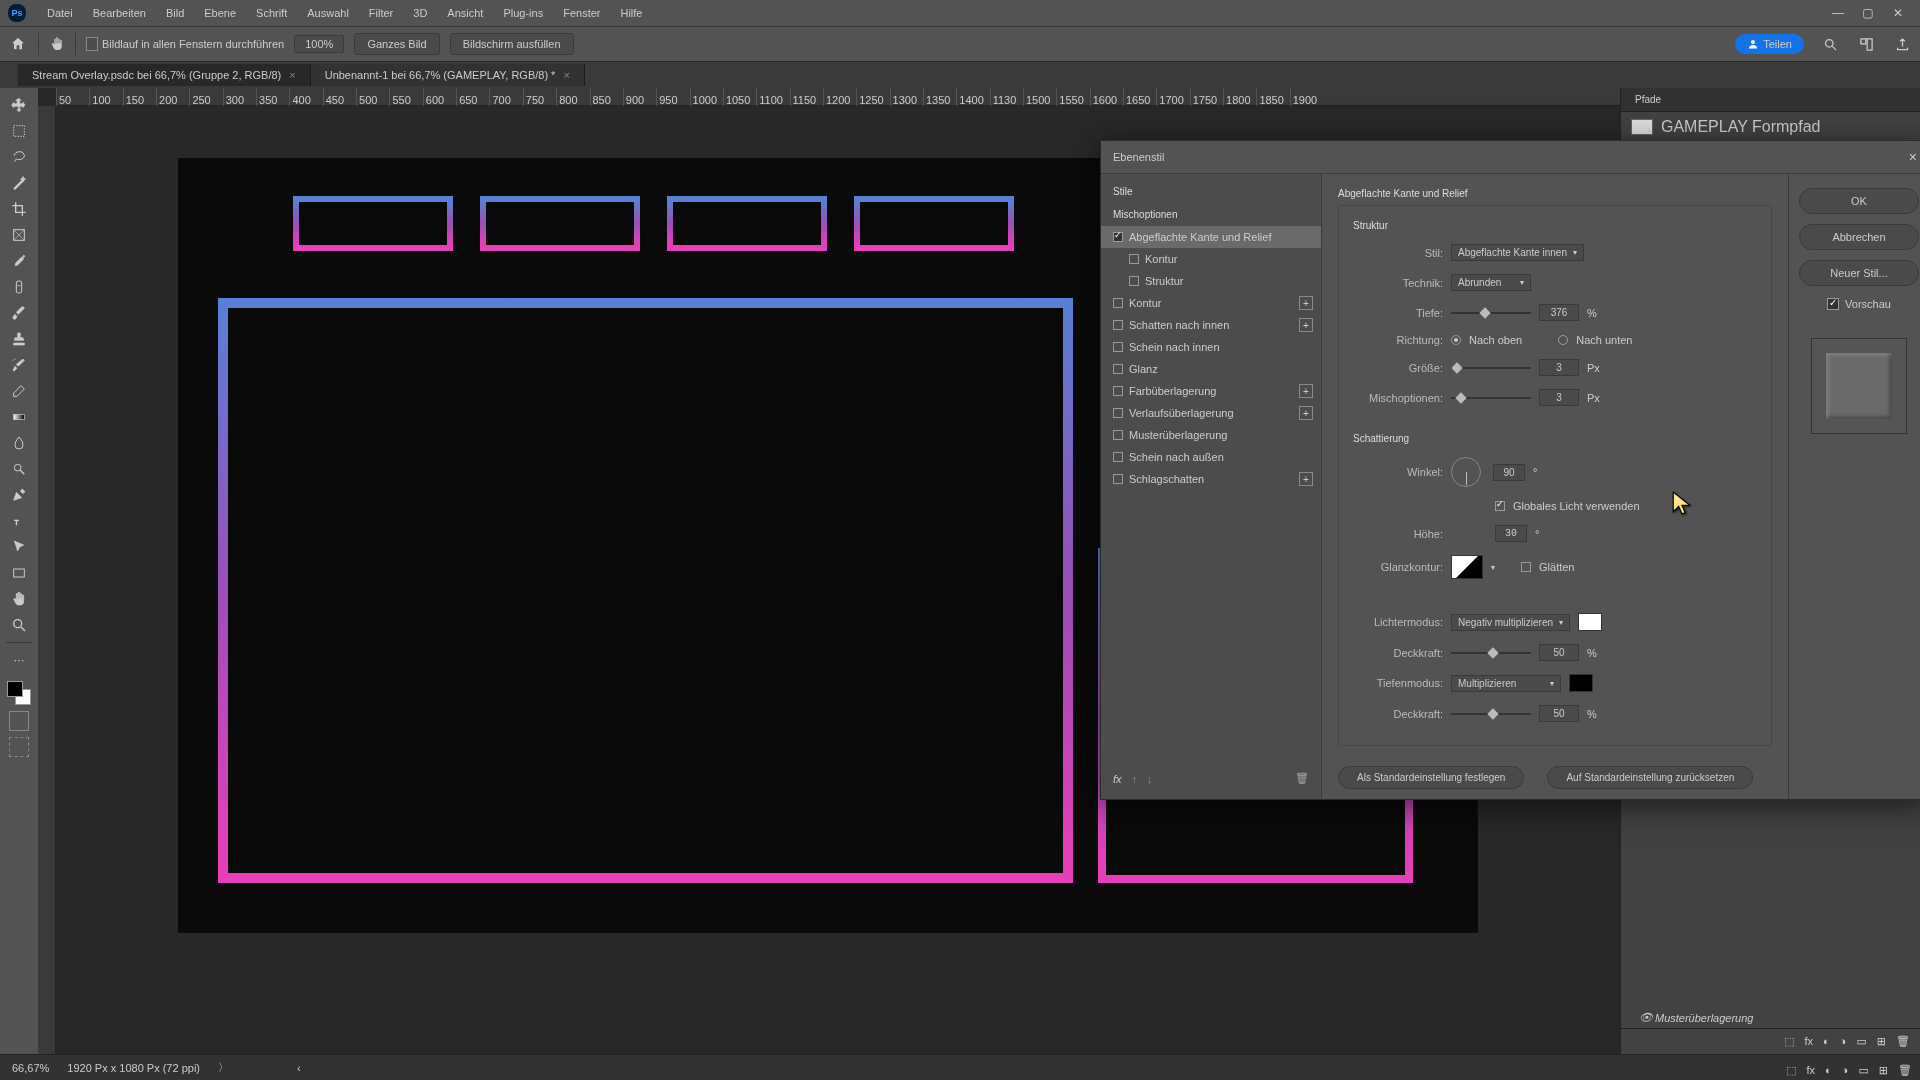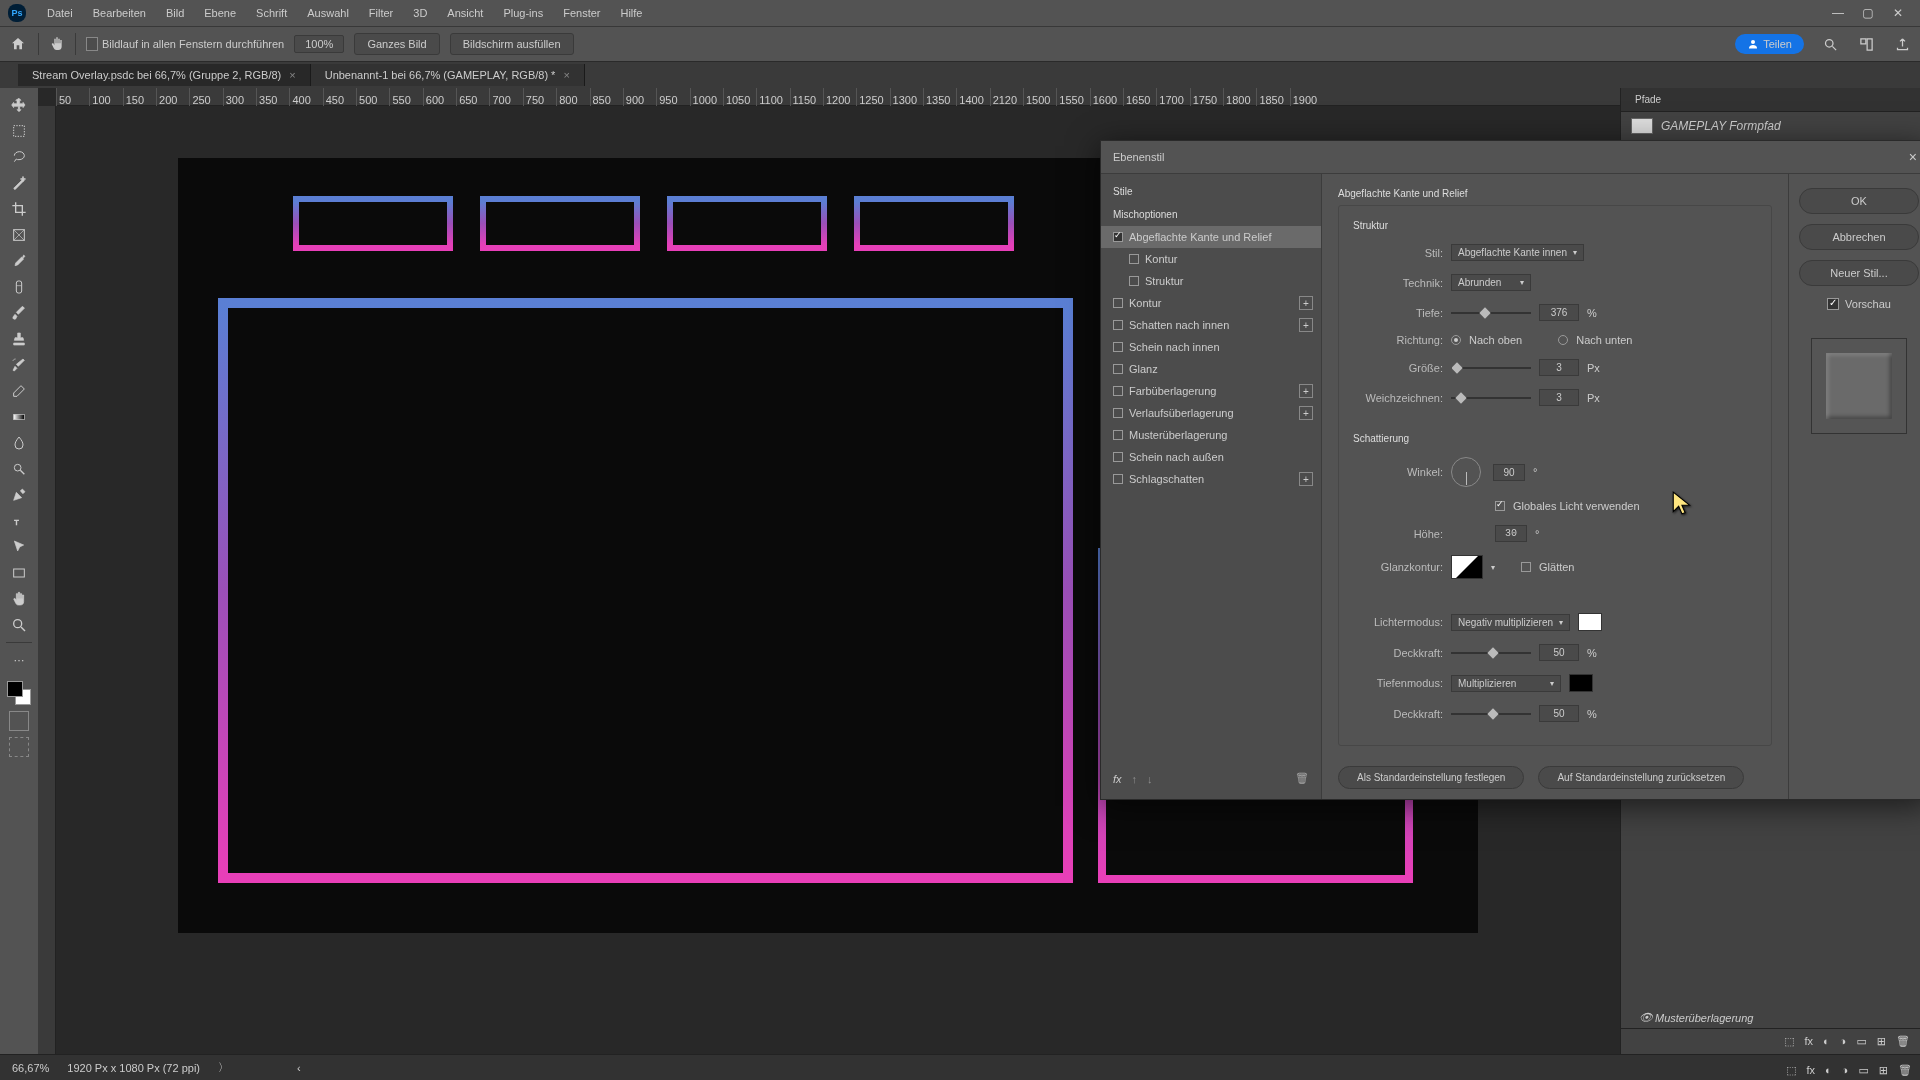--- a/index.html
+++ b/index.html
@@ -79,21 +79,21 @@
 .frow .slider::before{content:"";position:absolute;top:5px;left:0;right:0;height:2px;background:#333}
 .frow .slider .th{position:absolute;top:2px;width:8px;height:8px;background:#bbb;transform:rotate(45deg)}
 .frow .radio{width:10px;height:10px;border:1px solid #999;border-radius:50%;display:inline-block;position:relative}
 .frow .radio.on::after{content:"";position:absolute;inset:2px;background:#ccc;border-radius:50%}
 .frow .cbx{width:10px;height:10px;border:1px solid #999;display:inline-block;position:relative}
 .frow .cbx.on::after{content:"✓";position:absolute;top:-3px;left:0;color:#fff;font-size:9px}
 .angle{width:30px;height:30px;border:1px solid #888;border-radius:50%;position:relative;margin-right:4px}
 .angle::after{content:"";position:absolute;left:50%;top:50%;width:1px;height:13px;background:#bbb;transform-origin:top;transform:rotate(0deg)}
 .contour{width:32px;height:24px;background:linear-gradient(135deg,#fff 49%,#000 51%);border:1px solid #333}
 .swatch2{width:24px;height:18px;border:1px solid #333}
-.dlg-mid .btnrow{display:flex;gap:14px;margin-top:20px}
+.dlg-mid .btnrow{display:flex;gap:23px;margin-top:20px}
 .dlg-mid .btnrow .b{border:1px solid #3a3a3a;border-radius:12px;padding:5px 18px;background:#4a4a4a;font-size:10px}
 .dlg-right{width:140px;padding:14px 10px;display:flex;flex-direction:column;gap:10px;align-items:stretch}
 .dlg-right .b{border:1px solid #3a3a3a;border-radius:14px;padding:6px 0;text-align:center;background:#4a4a4a;font-size:11px}
 .dlg-right .chk{display:flex;align-items:center;gap:6px;justify-content:center;font-size:10px;margin-top:2px}
 .dlg-right .chk .cbx{width:12px;height:12px;border:1px solid #999;position:relative;background:#333}
 .dlg-right .chk .cbx.on::after{content:"✓";position:absolute;top:-2px;left:1px;color:#fff;font-size:10px}
 .preview{margin-top:18px;width:96px;height:96px;background:#555;border:1px solid #333;align-self:center;position:relative}
 .preview::after{content:"";position:absolute;inset:14px;background:#6a6a6a;box-shadow:inset 2px 2px 4px rgba(255,255,255,.2),inset -2px -2px 4px rgba(0,0,0,.4)}
 .cursor{position:absolute;top:490px;left:1670px;width:26px;height:26px;z-index:999}
 .cursor svg{filter:drop-shadow(1px 1px 1px rgba(0,0,0,.7))}
@@ -332,21 +332,21 @@
         <div class="tick">950</div>
         <div class="tick">1000</div>
         <div class="tick">1050</div>
         <div class="tick">1100</div>
         <div class="tick">1150</div>
         <div class="tick">1200</div>
         <div class="tick">1250</div>
         <div class="tick">1300</div>
         <div class="tick">1350</div>
         <div class="tick">1400</div>
-        <div class="tick">2120</div>
+        <div class="tick">1130</div>
         <div class="tick">1500</div>
         <div class="tick">1550</div>
         <div class="tick">1600</div>
         <div class="tick">1650</div>
         <div class="tick">1700</div>
         <div class="tick">1750</div>
         <div class="tick">1800</div>
         <div class="tick">1850</div>
         <div class="tick">1900</div>
       </div>
@@ -358,21 +358,21 @@
       <div class="frame f-small f4"></div>
       <div class="frame f-big"></div>
       <div class="frame f-side"></div>
     </div>
   </div>
 
   <div class="rpanel">
     <div class="rpanel-tab">Pfade</div>
     <div class="path-row">
       <div class="path-thumb"></div>
-      <span style="font-style:italic;font-size:12px">GAMEPLAY Formpfad</span>
+      <span style="font-size:16px">GAMEPLAY Formpfad</span>
     </div>
     <div class="fill"></div>
     <div class="rp-item">
         <span style="width:10px">👁</span>
         <span>Musterüberlagerung</span>
       </div>
     <div class="rp-foot">
       <span>⬚</span>
       <span>fx</span>
       <span>◐</span>
@@ -485,21 +485,21 @@
           </div>
         <div class="frow">
             <span class="lbl">Größe:</span>
             <div class="slider">
               <div class="th" style="left:2px"></div>
             </div>
             <input type="text" value="3" style="">
             <span>Px</span>
           </div>
         <div class="frow">
-            <span class="lbl">Weichzeichnen:</span>
+            <span class="lbl">Mischoptionen:</span>
             <div class="slider">
               <div class="th" style="left:6px"></div>
             </div>
             <input type="text" value="3" style="">
             <span>Px</span>
           </div>
         <div style="height:10px"></div>
         <div class="sec">Schattierung</div>
         <div class="frow">
             <span class="lbl">Winkel:</span>

